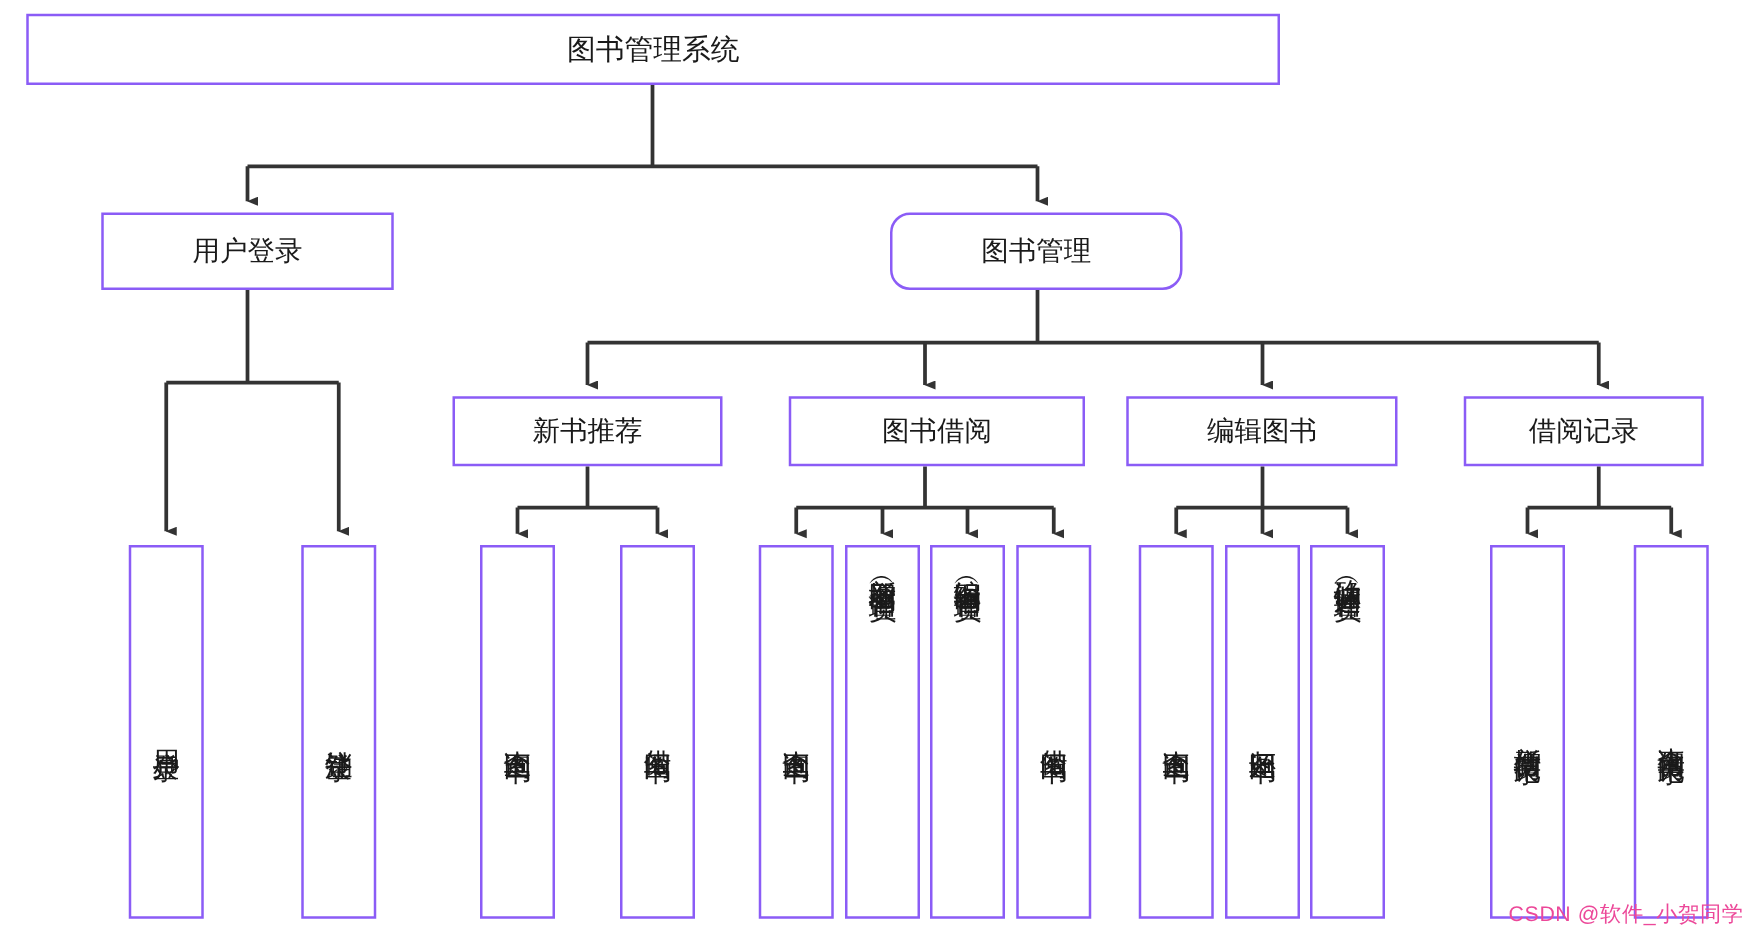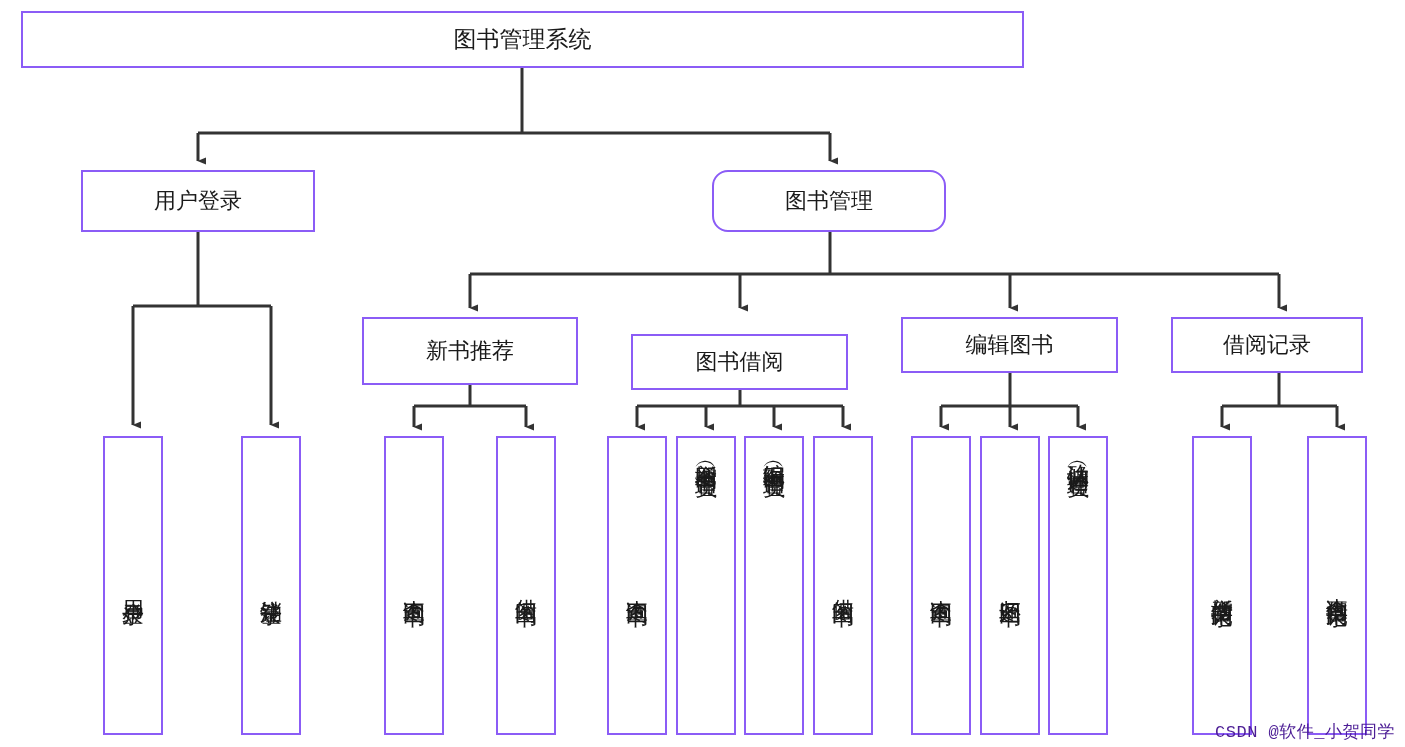--- a/index.html
+++ b/index.html
@@ -61,25 +61,24 @@
   }
   .node.vertical.centered {
     align-items: center;
     padding-top: 0;
   }
   #watermark {
     position: absolute;
     right: 10px;
     bottom: 4px;
     font-size: 17px;
-    color: #4c1d95;
+    color: #ec4899;
     letter-spacing: 0.5px;
     white-space: nowrap;
     pointer-events: none;
-    font-family: Liberation Mono, monospace;
   }
 </style>
 </head>
 <body>
 
 <div id="diagram-root">
 
   <svg id="connector-layer" viewBox="0 0 1405 747" xmlns="http://www.w3.org/2000/svg">
     <defs>
       <marker id="arrowhead" markerWidth="8" markerHeight="9" refX="3.6" refY="8.4" orient="auto" markerUnits="userSpaceOnUse">
@@ -135,25 +134,25 @@
   </div>
 
   <div class="node horizontal" style="left:81px; top:170px; width:234px; height:62px;">
     <span class="node-label">用户登录</span>
   </div>
 
   <div class="node horizontal" style="left:712px; top:170px; width:234px; height:62px;border-radius:16px;">
     <span class="node-label">图书管理</span>
   </div>
 
-  <div class="node horizontal" style="left:362px; top:317px; width:216px; height:68px;">
+  <div class="node horizontal" style="left:362px; top:317px; width:216px; height:56px;">
     <span class="node-label">新书推荐</span>
   </div>
 
-  <div class="node horizontal" style="left:631px; top:317px; width:217px; height:56px;margin-top:17px;">
+  <div class="node horizontal" style="left:631px; top:317px; width:237px; height:56px;">
     <span class="node-label">图书借阅</span>
   </div>
 
   <div class="node horizontal" style="left:901px; top:317px; width:217px; height:56px;">
     <span class="node-label">编辑图书</span>
   </div>
 
   <div class="node horizontal" style="left:1171px; top:317px; width:192px; height:56px;">
     <span class="node-label">借阅记录</span>
   </div>

